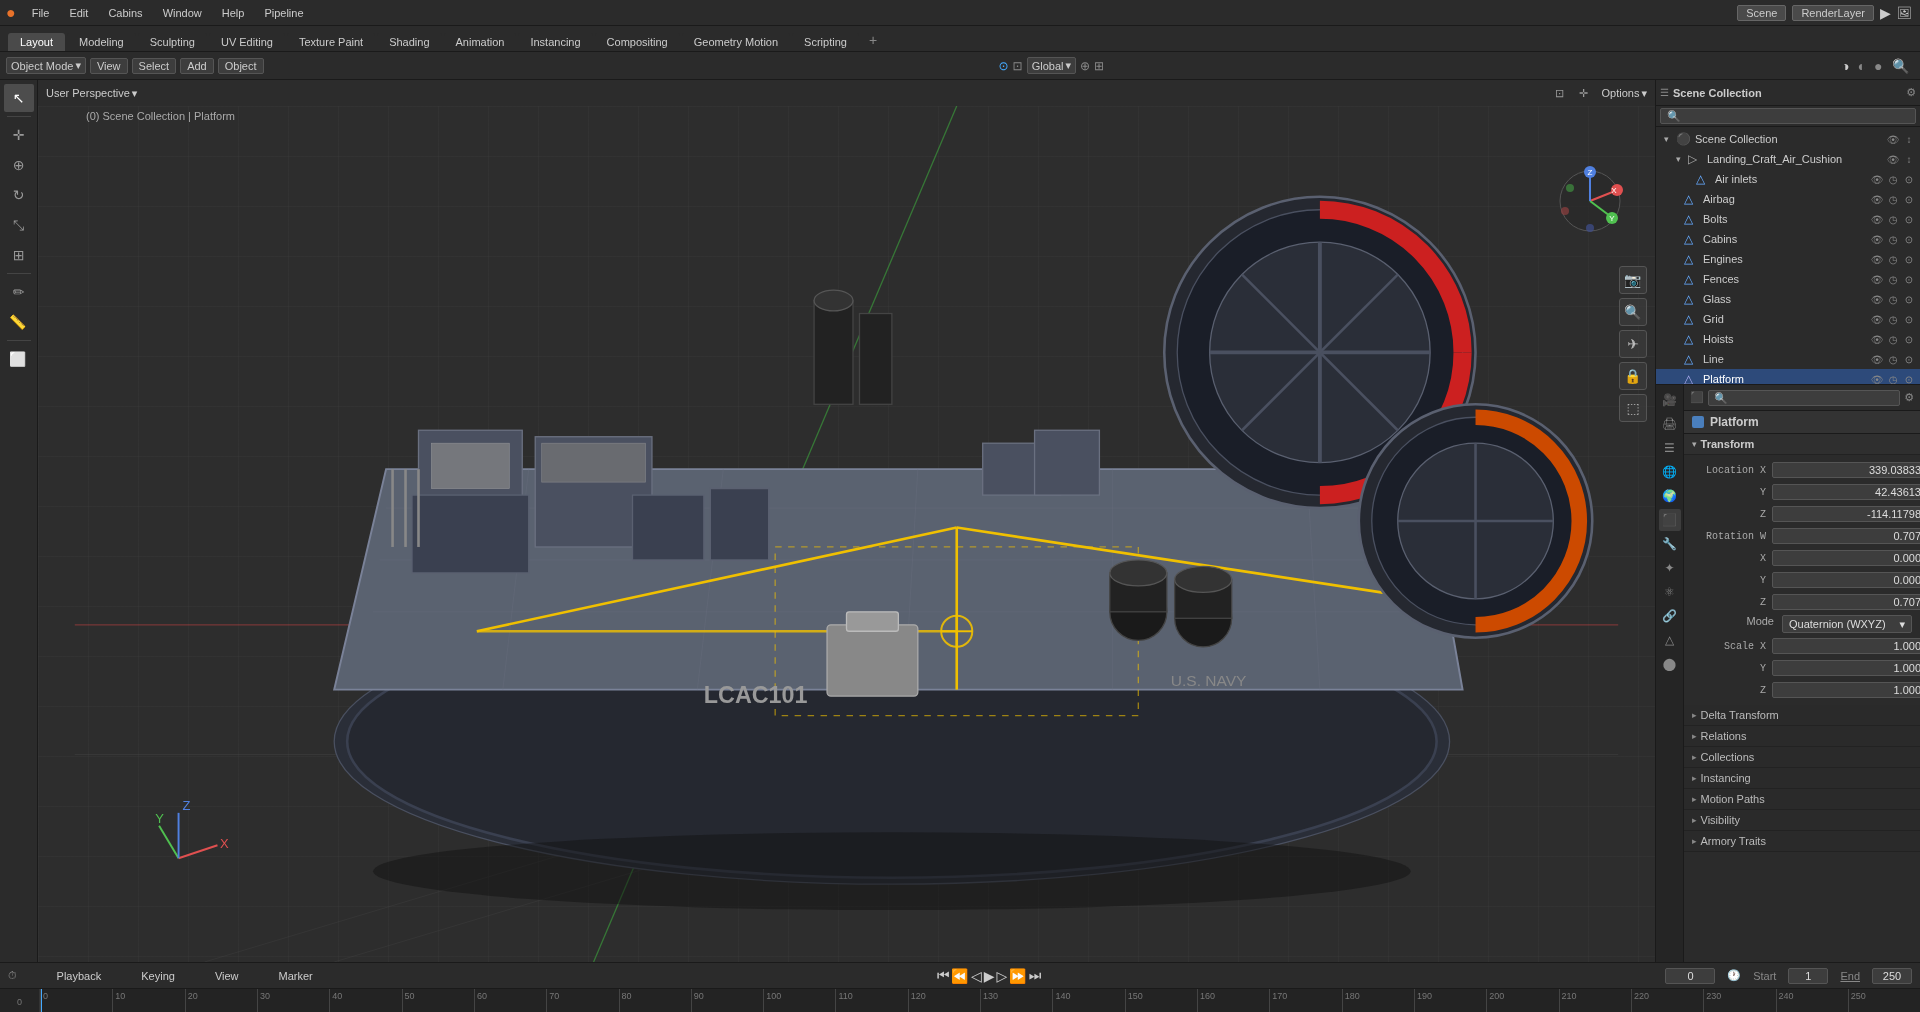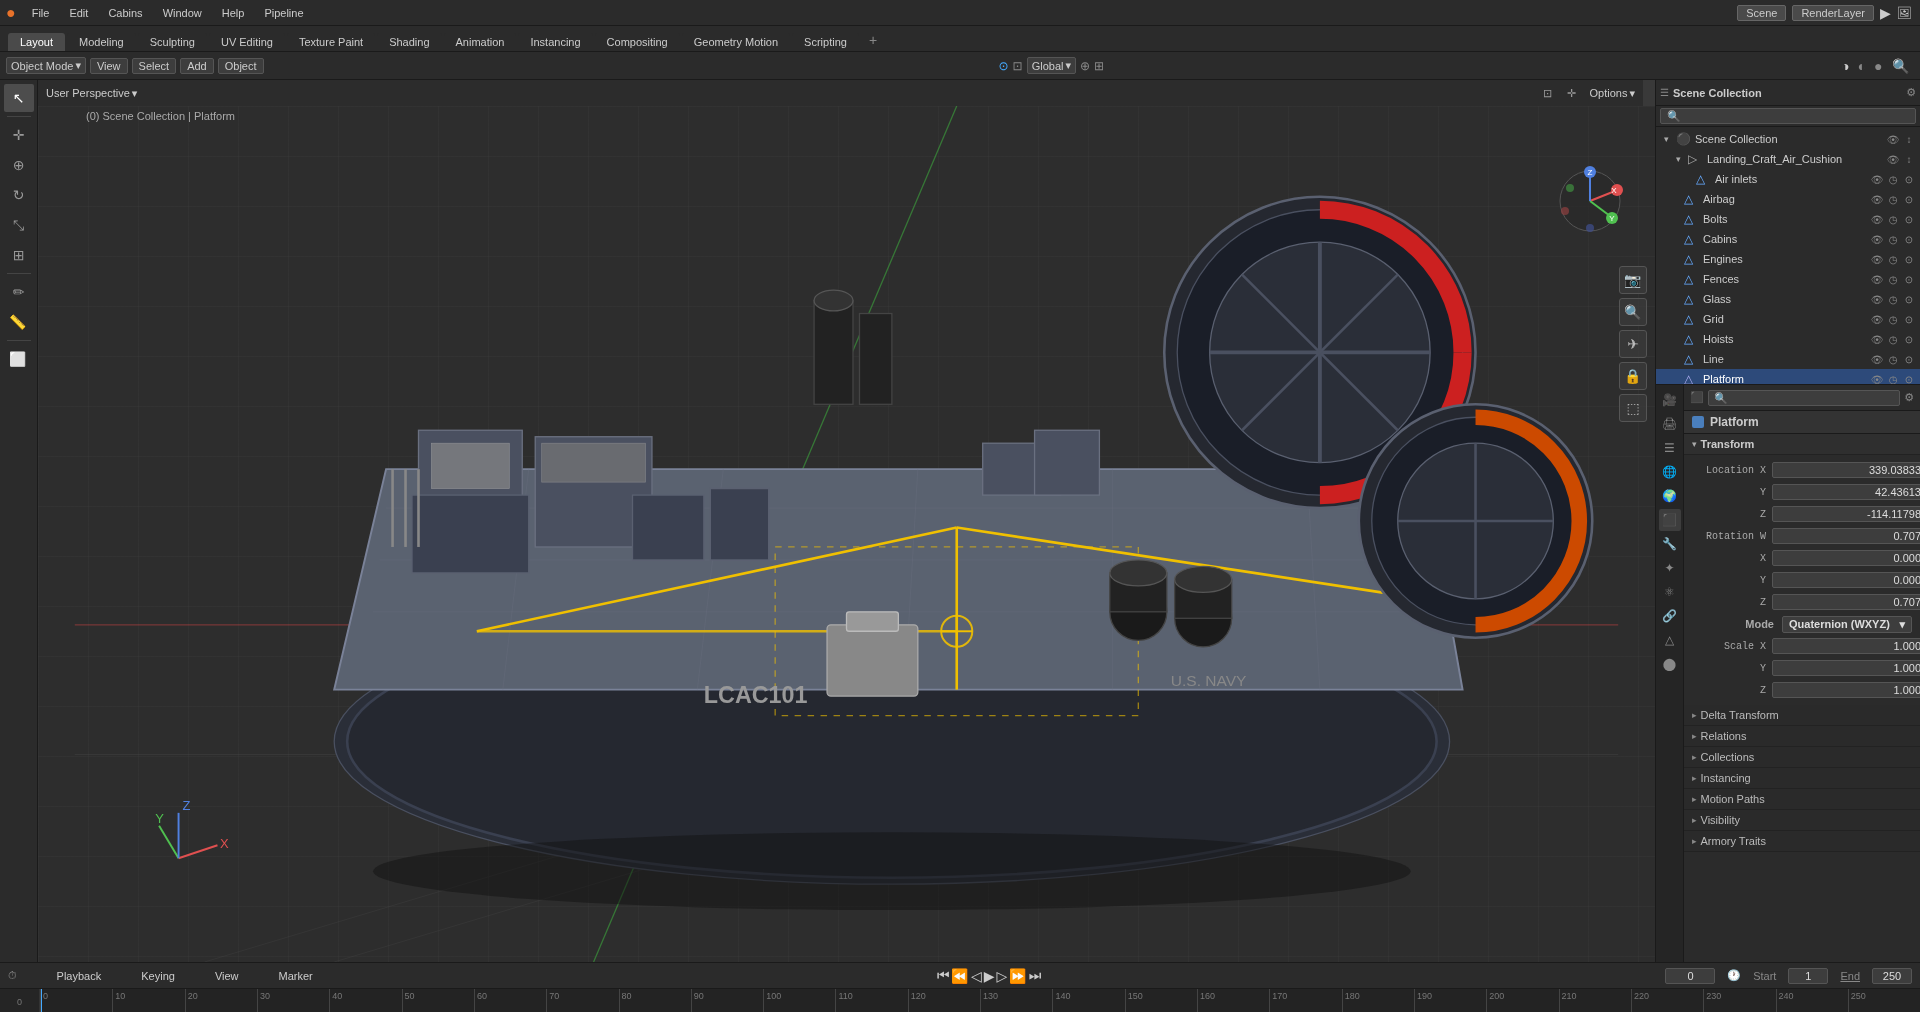--- a/index.html
+++ b/index.html
@@ -29,21 +29,21 @@
     
     #left-sidebar { width: 38px; background: #2b2b2b; display: flex; flex-direction: column; align-items: center; padding: 4px 0; gap: 2px; border-right: 1px solid #1a1a1a; }
     .left-icon { width: 30px; height: 28px; display: flex; align-items: center; justify-content: center; border-radius: 2px; cursor: pointer; color: #999; font-size: 14px; }
     .left-icon.active { background: #4d4d4d; color: #fff; }
     .left-divider { width: 24px; height: 1px; background: #444; margin: 2px 0; }
 
     
     #viewport { flex: 1; position: relative; background: #393939; overflow: hidden; }
     
     
-    #viewport-header { position: absolute; top: 0; left: 0; right: 12px; height: 26px; background: rgba(43,43,43,0.9); display: flex; align-items: center; padding: 0 8px; gap: 8px; z-index: 10; }
+    #viewport-header { position: absolute; top: 0; left: 0; right: 0; height: 26px; background: rgba(43,43,43,0.9); display: flex; align-items: center; padding: 0 8px; gap: 8px; z-index: 10; }
     .viewport-btn { background: transparent; border: none; color: #ccc; cursor: pointer; font-size: 11px; display: flex; align-items: center; gap: 2px; }
     .view-icons { display: flex; gap: 4px; margin-left: auto; }
     .view-icon { width: 20px; height: 20px; display: flex; align-items: center; justify-content: center; border-radius: 2px; cursor: pointer; color: #999; }
 
     
     #viewport-scene { position: absolute; top: 26px; left: 0; right: 0; bottom: 0; background: #2d2d2d; }
     
     
     .grid-bg { position: absolute; top: 0; left: 0; right: 0; bottom: 0; background: 
       linear-gradient(rgba(80,80,80,0.15) 1px, transparent 1px),
@@ -93,21 +93,21 @@
     .section-arrow { font-size: 9px; color: #aaa; margin-right: 4px; }
     .section-title { font-size: 11px; color: #ccc; font-weight: bold; }
     .section-open { background: #2f2f2f; }
     
     
     .transform-section { padding: 4px 0; }
     .field-row { display: flex; align-items: center; padding: 2px 8px; height: 22px; }
     .field-label { width: 90px; font-size: 11px; color: #aaa; text-align: right; padding-right: 8px; flex-shrink: 0; font-family: Liberation Mono, monospace; }
     .field-value { flex: 1; background: #3d3d3d; border: 1px solid #555; border-radius: 2px; padding: 1px 6px; font-size: 11px; color: #ddd; text-align: right; cursor: text; }
     
-    .mode-row { display: flex; align-items: center; padding: 2px 8px; height: 22px; font-weight: bold; }
+    .mode-row { display: flex; padding: 2px 8px; height: 22px; }
     .mode-label { width: 90px; font-size: 11px; color: #aaa; text-align: right; padding-right: 8px; }
     .mode-select-btn { flex: 1; background: #3d3d3d; border: 1px solid #555; border-radius: 2px; padding: 1px 6px; font-size: 11px; color: #ddd; cursor: pointer; display: flex; align-items: center; justify-content: space-between; }
 
     
     .collapsed-section { display: flex; align-items: center; padding: 4px 8px; cursor: pointer; background: #2a2a2a; border-bottom: 1px solid #222; }
     .collapsed-arrow { font-size: 9px; color: #888; margin-right: 4px; }
     .collapsed-title { font-size: 11px; color: #bbb; }
 
     
     #timeline { height: 52px; background: #2b2b2b; border-top: 1px solid #1a1a1a; position: relative; }

